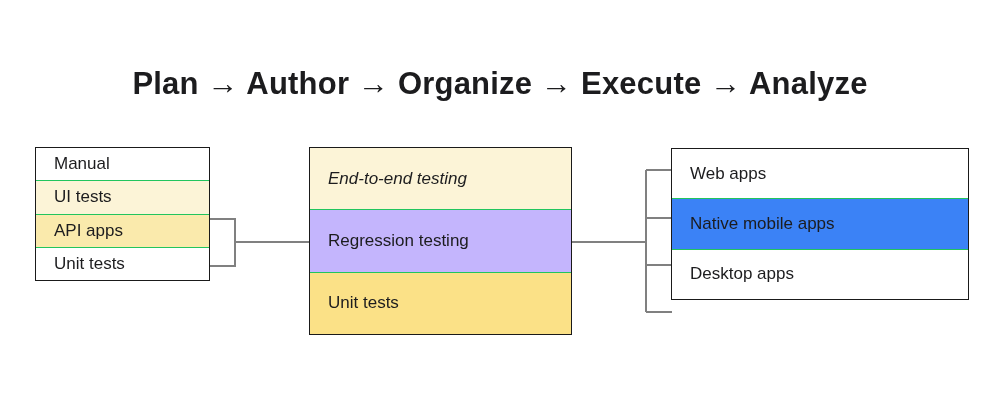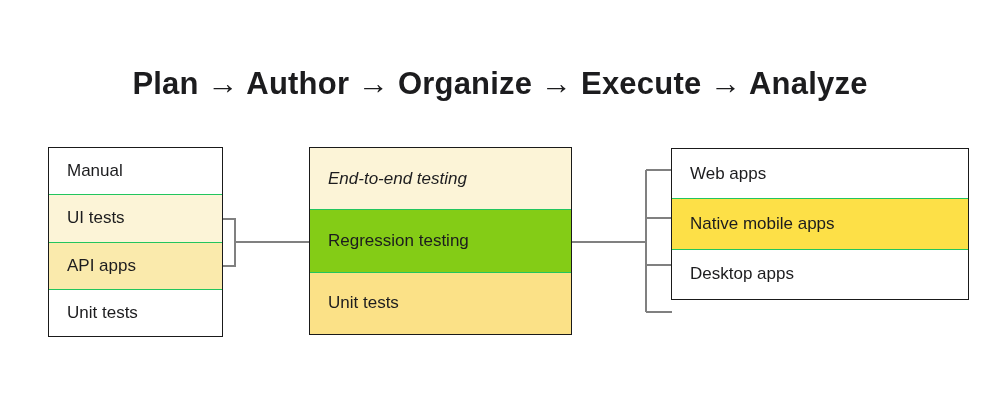--- a/index.html
+++ b/index.html
@@ -31,21 +31,21 @@
     fill: none;
   }
   .box {
     position: absolute;
     display: flex;
     flex-direction: column;
     border: 1.5px solid var(--border, #1a1a1a);
     box-sizing: border-box;
     background: #ffffff;
   }
-  .box-left  { left: 48px;  top: 147px; width: 175px; height: 190px; }
+  .box-left  { left: 35px;  top: 147px; width: 175px; height: 134px; }
   .box-mid   { left: 309px; top: 147px; width: 263px; height: 188px; }
   .box-right { left: 671px; top: 148px; width: 298px; height: 152px; }
   .row {
     flex: 1;
     display: flex;
     align-items: center;
     padding-left: 18px;
     font-size: 17px;
     color: var(--text, #1c1c1e);
     white-space: nowrap;
@@ -77,22 +77,22 @@
   </svg>
 
   <div class="box box-left">
       <div class="row" style="background: rgb(255, 255, 255);">Manual</div>
       <div class="row" style="background: rgb(252, 244, 215);">UI tests</div>
       <div class="row" style="background: rgb(250, 234, 172);">API apps</div>
       <div class="row" style="background: rgb(255, 255, 255);">Unit tests</div>
     </div>
   <div class="box box-mid">
       <div class="row" style="background: rgb(252, 244, 215); font-style: italic;">End-to-end testing</div>
-      <div class="row" style="background: #84cc16;">Regression testing</div>
+      <div class="row" style="background: #c4b5fd;">Regression testing</div>
       <div class="row" style="background: rgb(251, 225, 135);">Unit tests</div>
     </div>
   <div class="box box-right">
       <div class="row" style="background: rgb(255, 255, 255);">Web apps</div>
-      <div class="row" style="background: #fde047;">Native mobile apps</div>
+      <div class="row" style="background: #3b82f6;">Native mobile apps</div>
       <div class="row" style="background: rgb(255, 255, 255);">Desktop apps</div>
     </div>
 
 </div>
 
 </body></html>

